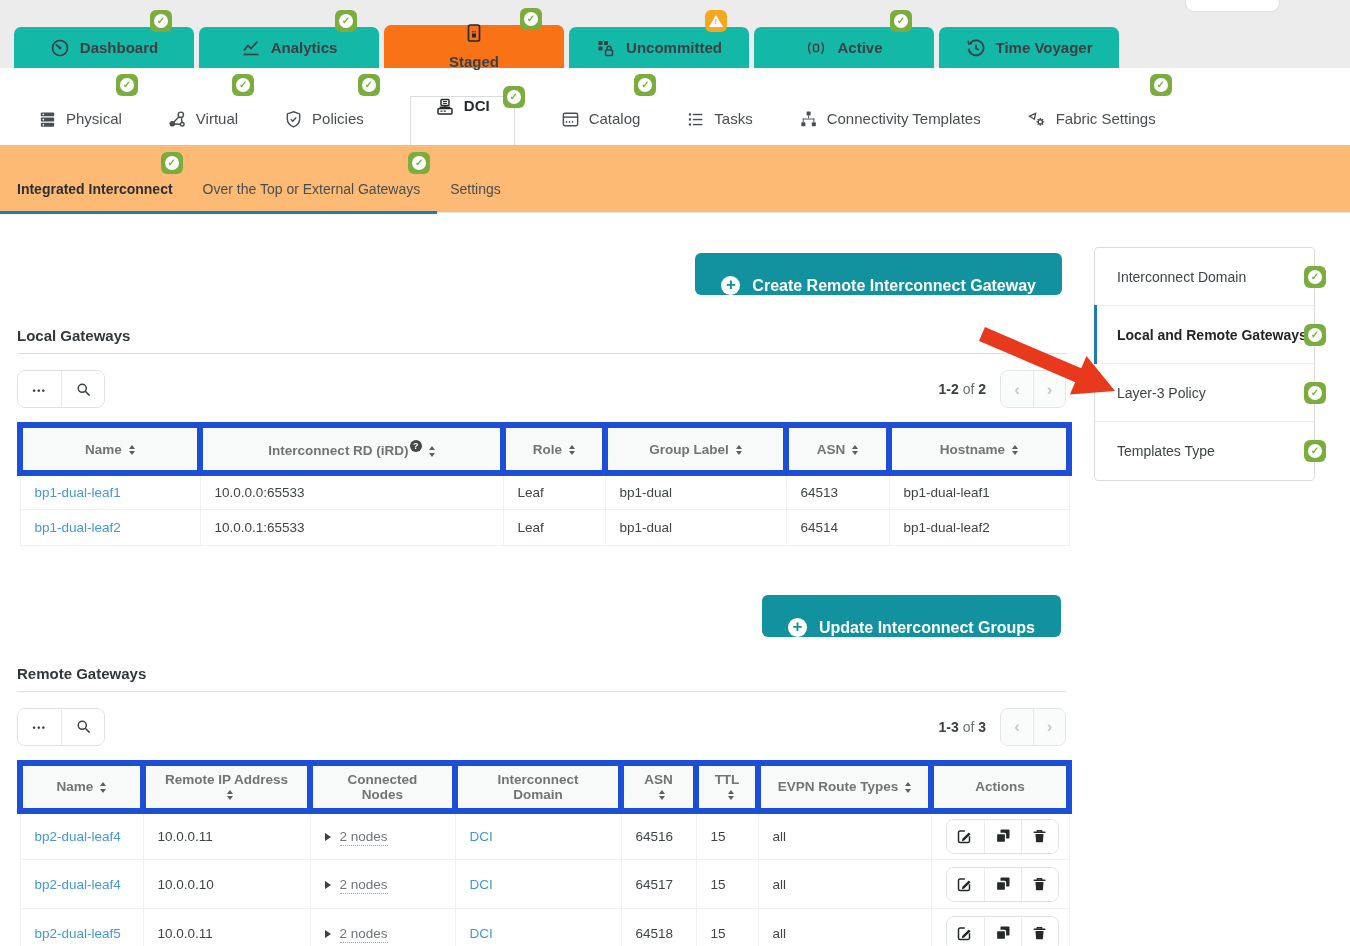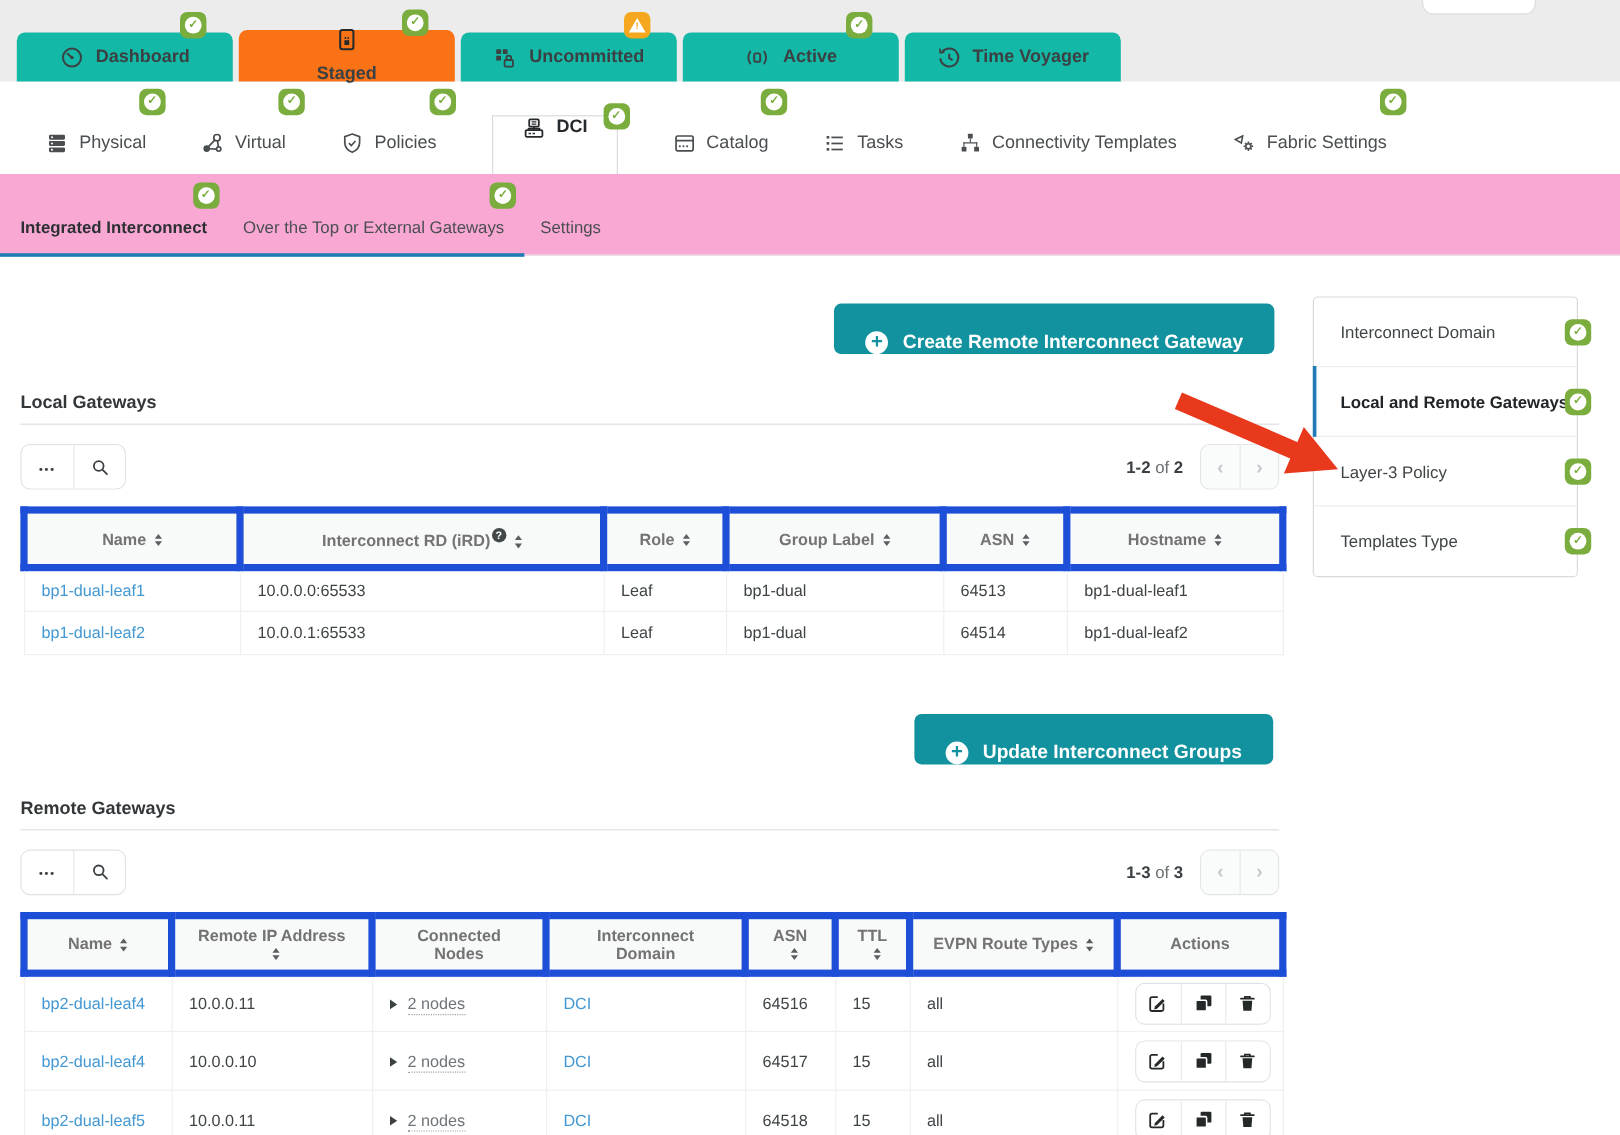--- a/index.html
+++ b/index.html
@@ -36,21 +36,21 @@
     padding-left:38px; gap:46px; }
   .nav-item { position:relative; display:flex; align-items:flex-start; gap:9px;
     font-size:15px; color:#4a4e50; padding-bottom:16px; cursor:pointer; }
   .nav-item .nav-badge { top:-36px; right:-16px; }
   .nav-item.active { border:1px solid #d9dcdd; border-bottom:none; background:#fff;
     height:49px; padding:0 24px; font-weight:700; color:#26292b; }
   .nav-item.active .nav-badge { top:-11px; right:-11px; }
   .nicon svg { display:block; }
 
   
-  .subnav { position:relative; height:68px; border-bottom:1px solid #e4e6e7; background:#f9a8d4; }
+  .subnav { position:relative; height:68px; border-bottom:1px solid #e4e6e7; background:#fdba74; }
   .subnav-tabs { display:flex; gap:30px; padding-left:17px; height:100%;
     align-items:flex-end; padding-bottom:15px; }
   .sub-tab { position:relative; font-size:14px; color:#4a4e50; cursor:pointer; }
   .sub-tab.active { font-weight:700; color:#2c3032; }
   .sub-tab .sub-badge { top:-29px; right:-10px; }
   .subnav-underline { position:absolute; left:0; bottom:-2px; width:437px; height:3px;
     background:#1f7ab6; }
 
   
   .content { position:relative; height:733px; }
@@ -143,20 +143,32 @@
           <circle cx="10" cy="10" r="7.5"></circle>
             <path d="M10 10L5.8 6.4"></path>
             <circle cx="10" cy="10" r="1.4" fill="#3b4043" stroke="none"></circle>
           </svg>
       </span>
       <span>Dashboard</span>
       <span class="badge badge-green tab-badge">
           <span class="badge-check"></span>
         </span>
     </div>
+    <div class="top-tab">
+      <span class="ticon">
+        <svg width="20" height="20" viewBox="0 0 20 20" fill="none" stroke="#3b4043" stroke-width="1.7">
+          <path d="M3 12.5l4-5 3 3 6.5-7"></path>
+            <path d="M2.5 16.5h15"></path>
+          </svg>
+      </span>
+      <span>Analytics</span>
+      <span class="badge badge-green tab-badge">
+          <span class="badge-check"></span>
+        </span>
+    </div>
     <div class="top-tab active">
       <span class="ticon">
         <svg width="20" height="20" viewBox="0 0 20 20" fill="none" stroke="#26292b" stroke-width="1.7">
           <rect x="4.5" y="2" width="11" height="16" rx="1.8"></rect>
           <rect x="8" y="10.5" width="4" height="4" fill="#26292b" stroke="none"></rect>
           <circle cx="8.8" cy="8.7" r=".8" fill="#26292b" stroke="none"></circle>
             <circle cx="11.2" cy="8.7" r=".8" fill="#26292b" stroke="none"></circle>
           </svg>
       </span>
       <span>Staged</span>

